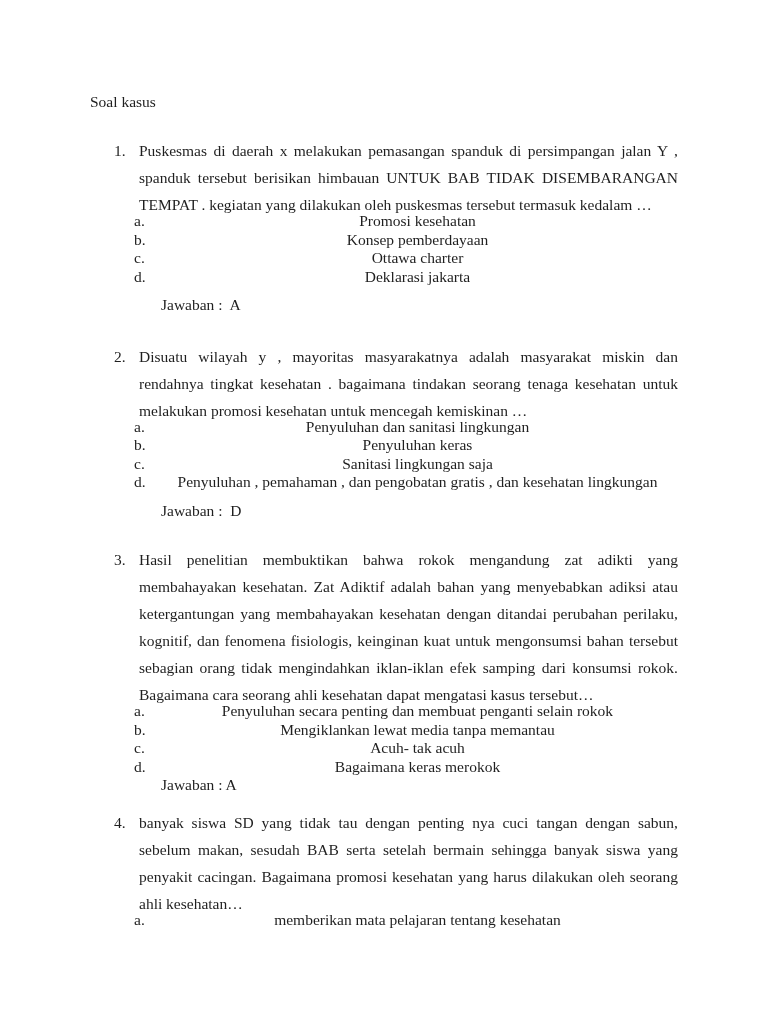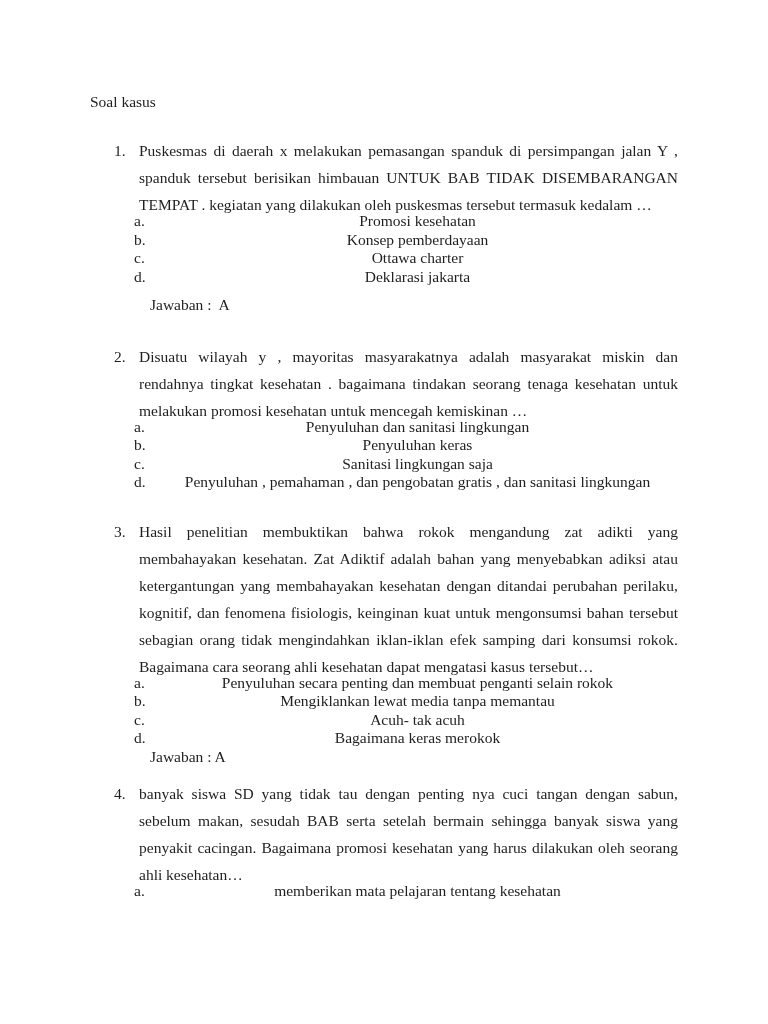--- a/index.html
+++ b/index.html
@@ -55,21 +55,21 @@
     line-height: 18.5px;
   }
   .opt-letter {
     flex: 0 0 23px;
   }
   .opt-text {
     flex: 1;
     text-align: center;
   }
   .answer {
-    margin-left: 36px;
+    margin-left: 47px;
     line-height: 18.5px;
     white-space: pre-wrap;
   }
   .answer.gap {
     margin-top: 10px;
   }
 </style>
 </head>
 <body>
 
@@ -116,23 +116,24 @@
       <div class="option">
         <span class="opt-letter">b.</span>
         <span class="opt-text">Penyuluhan keras</span>
       </div>
       <div class="option">
         <span class="opt-letter">c.</span>
         <span class="opt-text">Sanitasi lingkungan saja</span>
       </div>
       <div class="option">
         <span class="opt-letter">d.</span>
-        <span class="opt-text">Penyuluhan , pemahaman , dan pengobatan gratis , dan sanitasi lingkungan</span>
+        <span class="opt-text">Penyuluhan , pemahaman , dan pengobatan gratis , dan kesehatan lingkungan</span>
       </div>
     </div>
+    <div class="answer gap">Jawaban :  D</div>
   </div>
 
   <div class="question q3">
     <div class="q-row">
       <span class="q-num">3.</span>
       <div class="q-text">Hasil penelitian membuktikan bahwa rokok mengandung zat adikti yang membahayakan kesehatan. Zat Adiktif adalah bahan yang menyebabkan adiksi atau ketergantungan yang membahayakan kesehatan dengan ditandai perubahan perilaku, kognitif, dan fenomena fisiologis, keinginan kuat untuk mengonsumsi bahan tersebut sebagian orang tidak mengindahkan iklan-iklan efek samping dari konsumsi rokok. Bagaimana cara seorang ahli kesehatan dapat mengatasi kasus tersebut…</div>
     </div>
     <div class="options">
       <div class="option">
         <span class="opt-letter">a.</span>

